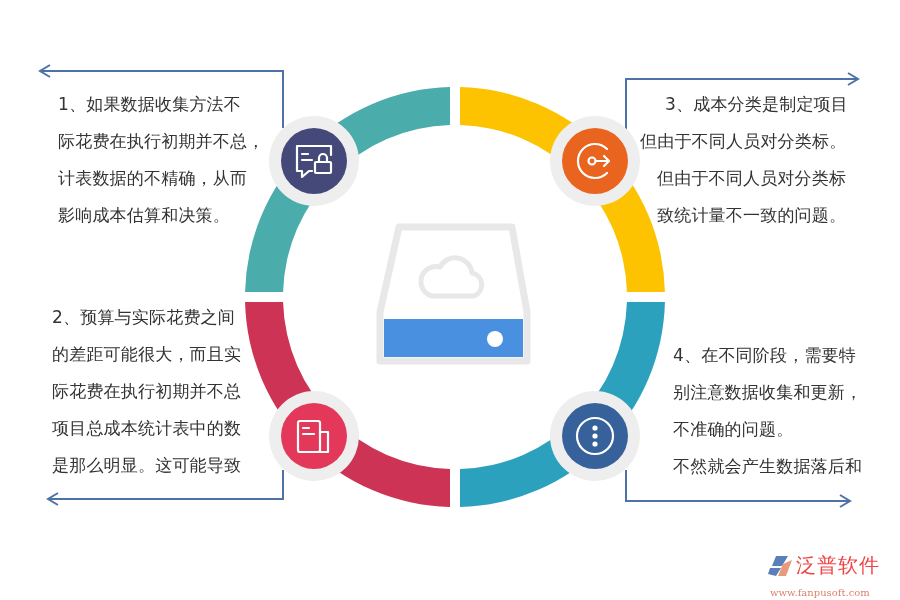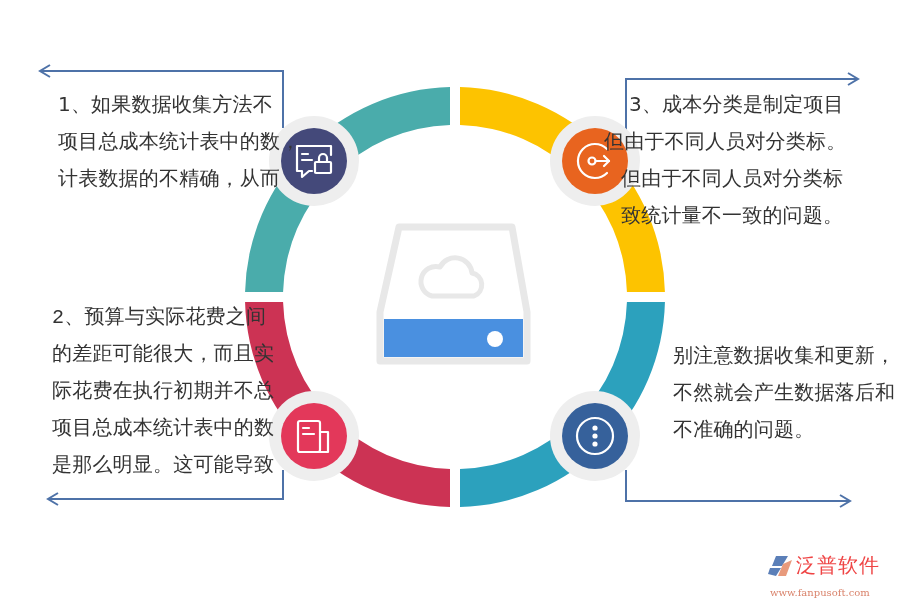--- a/index.html
+++ b/index.html
@@ -4,29 +4,29 @@
   <style>
     html, body { margin: 0; padding: 0; }
     body {
       width: 900px; height: 600px; position: relative; overflow: hidden;
       background: #ffffff;
       font-family: "DejaVu Sans", "Liberation Sans", sans-serif;
     }
     #diagram-svg { position: absolute; left: 0; top: 0; }
     .text-block {
       position: absolute;
-      font-size: 20px;
+      font-size: 17px;
       line-height: 37px;
       color: #333333;
       letter-spacing: 0.2px;
     }
     .text-block .line { display: block; white-space: nowrap; }
     #text-1 { left: 58px; top: 86px; }
-    #text-2 { left: 52px; top: 299px; font-family: Liberation Mono, monospace; }
-    #text-3 { left: 604px; top: 86px; }
+    #text-2 { left: 52px; top: 299px; }
+    #text-3 { left: 640px; top: 86px; }
     #text-4 { left: 673px; top: 337px; }
     #text-3 .line:nth-child(1) { padding-left: 25px; }
     #text-3 .line:nth-child(3),
     #text-3 .line:nth-child(4),
     #text-3 .line:nth-child(5) { padding-left: 17px; }
     .logo {
       position: absolute; left: 764px; top: 552px; width: 130px; height: 42px;
     }
     .logo-mark { position: absolute; left: 4px; top: 2px; }
     .logo-name {
@@ -113,43 +113,45 @@
   <g>
     <path d="M 399 227 L 512 227 L 527 312 L 527 361 L 380 361 L 380 312 Z" fill="#ffffff" stroke="#e8e8e8" stroke-width="7" stroke-linejoin="round"></path>
     <rect x="384" y="319" width="139" height="38" fill="#4a90e0"></rect>
     <circle cx="495" cy="339" r="8" fill="#ffffff"></circle>
     <path d="M 432 296 L 474 296 A 12 12 0 0 0 472 273 A 17 17 0 0 0 440 267 A 14 14 0 0 0 432 296 Z" fill="none" stroke="#e8e8e8" stroke-width="5" stroke-linejoin="round"></path>
   </g>
 </svg>
 
 <div class="text-block" id="text-1">
   <span class="line">1、如果数据收集方法不</span>
-  <span class="line">项目总成本统计表中的数，</span>
+  <span class="line">际花费在执行初期并不总，</span>
   <span class="line">计表数据的不精确，从而</span>
+  <span class="line">影响成本估算和决策。</span>
 </div>
 
 <div class="text-block" id="text-2">
   <span class="line">2、预算与实际花费之间</span>
   <span class="line">的差距可能很大，而且实</span>
   <span class="line">际花费在执行初期并不总</span>
   <span class="line">项目总成本统计表中的数</span>
   <span class="line">是那么明显。这可能导致</span>
 </div>
 
 <div class="text-block" id="text-3">
   <span class="line">3、成本分类是制定项目</span>
   <span class="line">但由于不同人员对分类标。</span>
   <span class="line">但由于不同人员对分类标</span>
   <span class="line">致统计量不一致的问题。</span>
 </div>
 
 <div class="text-block" id="text-4">
+  <span class="line">4、在不同阶段，需要特</span>
   <span class="line">别注意数据收集和更新，</span>
+  <span class="line">不准确的问题。</span>
   <span class="line">不然就会产生数据落后和</span>
-  <span class="line">不准确的问题。</span>
 </div>
 
 <div class="logo">
   <svg class="logo-mark" width="26" height="24" viewBox="0 0 26 24">
     <path d="M 8 2 L 20 2 L 14 12 L 4 12 Z" fill="#5b7fb8"></path>
     <path d="M 2 14 L 13 14 L 8 22 L 0 20 Z" fill="#5b7fb8"></path>
     <path d="M 15 10 L 24 6 L 18 22 L 10 22 Z" fill="#e89a7c"></path>
   </svg>
   <span class="logo-name">泛普软件</span>
   <span class="logo-url">www.fanpusoft.com</span>

